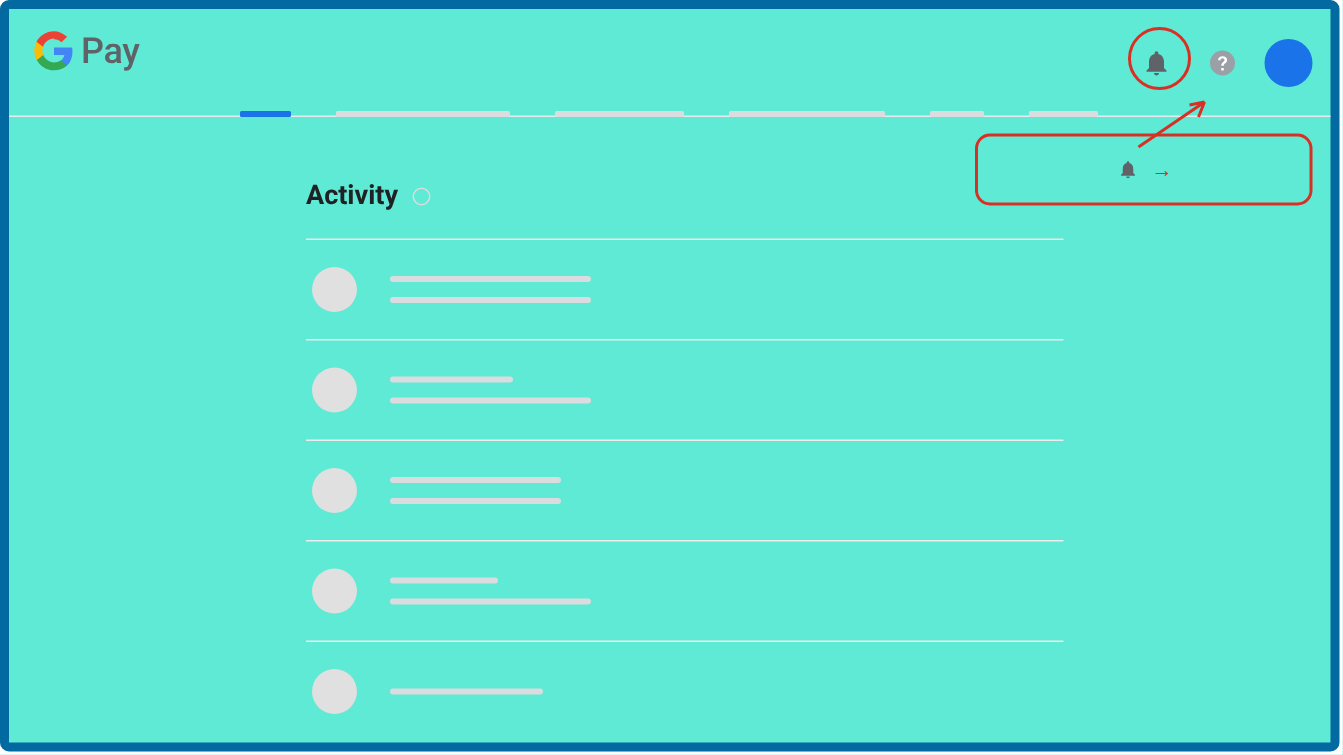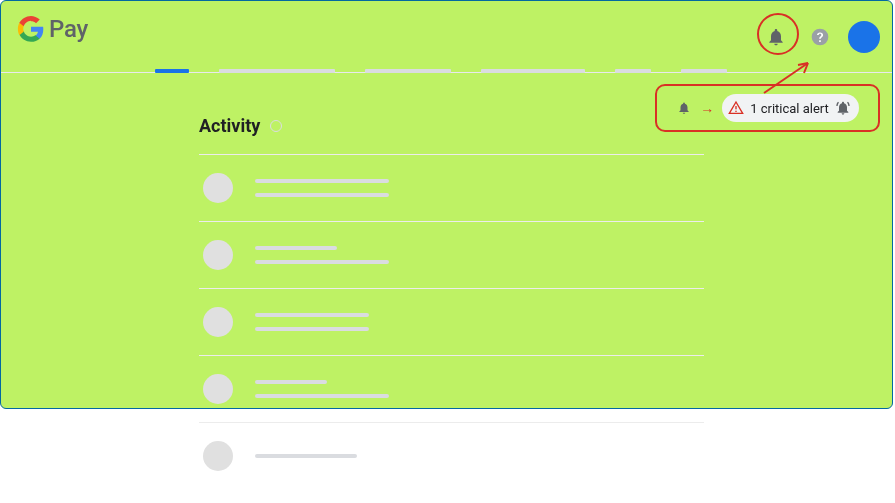--- a/index.html
+++ b/index.html
@@ -1,17 +1,17 @@
 <!DOCTYPE html>
 <html><head>
 <meta charset="utf-8">
 <style>
   * { box-sizing: border-box; margin: 0; padding: 0; }
   html, body { width: 895px; height: 503px; font-family: 'Product Sans', Roboto, Arial, sans-serif; background: #fff; color: #202124; overflow: hidden; }
-  .frame { width: 893px; height: 409px; border: 1px solid #0369a1; border-radius: 6px; position: relative; background:#bef264; }
+  .frame { width: 893px; height: 501px; border: 6px solid #0369a1; border-radius: 6px; position: relative; background:#5eead4; }
   .header { height: 72px; border-bottom: 1px solid #e8eaed; display:flex; align-items:flex-start; position: relative; }
   .logo-wrap { display:flex; align-items:center; padding: 14px 0 0 16px; }
   .logo-g { width: 28px; height: 28px; }
   .logo-pay { font-size: 24px; font-weight: 500; color:#5f6368; margin-left:4px; letter-spacing: -0.2px;}
   .tabs { position:absolute; left:154px; bottom: -1px; display:flex; gap:30px; align-items:flex-end;}
   .tab { height: 4px; background:#dadce0; border-radius: 1px; }
   .tab.active { background:#1a73e8; }
   .header-actions { position:absolute; right: 12px; top: 20px; display:flex; align-items:center; gap:12px;}
   .icon-btn { width:32px; height:32px; display:flex; align-items:center; justify-content:center; cursor:pointer;}
   .avatar { width:32px; height:32px; border-radius:50%; background:#1a73e8; cursor:pointer;}
@@ -82,32 +82,20 @@
   <path d="M48 6 l-10 2 M48 6 l-4 10" stroke="#d93025" stroke-width="2" fill="none"></path>
 </svg>
 
 <div class="callout">
   <div class="mini-bell">
     <svg width="14" height="14" viewBox="0 0 24 24">
           <path fill="#5f6368" d="M12 22c1.1 0 2-.9 2-2h-4c0 1.1.9 2 2 2zm6-6V11c0-3.1-1.6-5.6-4.5-6.3V4c0-.8-.7-1.5-1.5-1.5S10.5 3.2 10.5 4v.7C7.6 5.4 6 7.9 6 11v5l-2 2v1h16v-1l-2-2z"></path>
         </svg>
   </div>
   <span class="mini-arrow">→</span>
-  <div class="alert-pill">
-    <svg class="warn-tri" viewBox="0 0 24 24">
-      <path fill="none" stroke="#d93025" stroke-width="2" d="M12 3 L22 20 H2 Z"></path>
-      <rect x="11" y="9" width="2" height="5" fill="#d93025"></rect>
-      <rect x="11" y="16" width="2" height="2" fill="#d93025"></rect>
-    </svg>
-    <span class="alert-text">1 critical alert</span>
-    <svg width="16" height="16" viewBox="0 0 24 24">
-      <path fill="#5f6368" d="M12 22c1.1 0 2-.9 2-2h-4c0 1.1.9 2 2 2zm6-6V11c0-3.1-1.6-5.6-4.5-6.3V4c0-.8-.7-1.5-1.5-1.5S10.5 3.2 10.5 4v.7C7.6 5.4 6 7.9 6 11v5l-2 2v1h16v-1l-2-2z"></path>
-      <path fill="#5f6368" d="M4 9c0-2 1-4 2-5l-1.4-1.4C3 4 2 6.5 2 9h2zm16 0h2c0-2.5-1-5-2.6-6.4L18 4c1 1 2 3 2 5z"></path>
-    </svg>
-  </div>
 </div>
 
 <div class="content">
   <div class="section-title-row">
     <span class="section-title">Activity</span>
     <span class="spinner"></span>
   </div>
   <div class="list" id="rows">
         <div class="row">
           <div class="row-avatar"></div>

